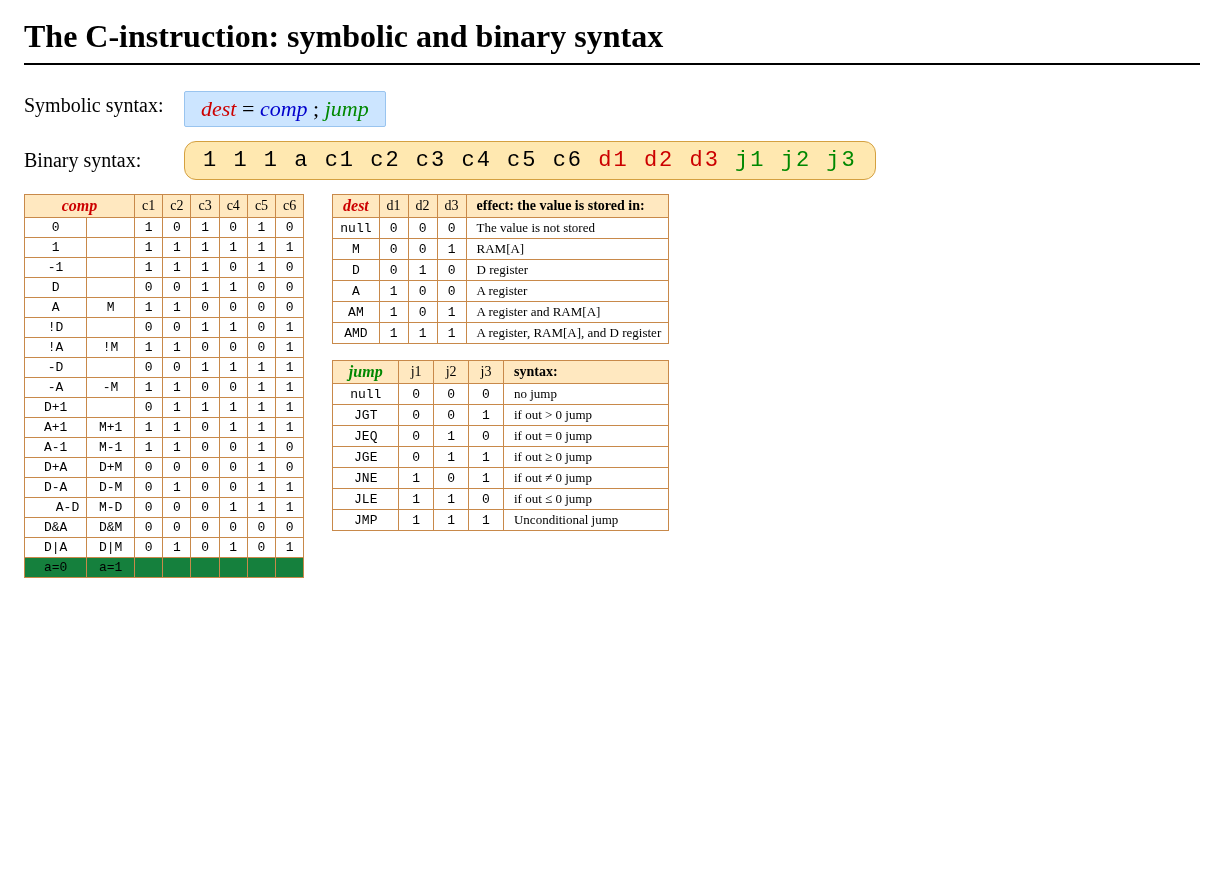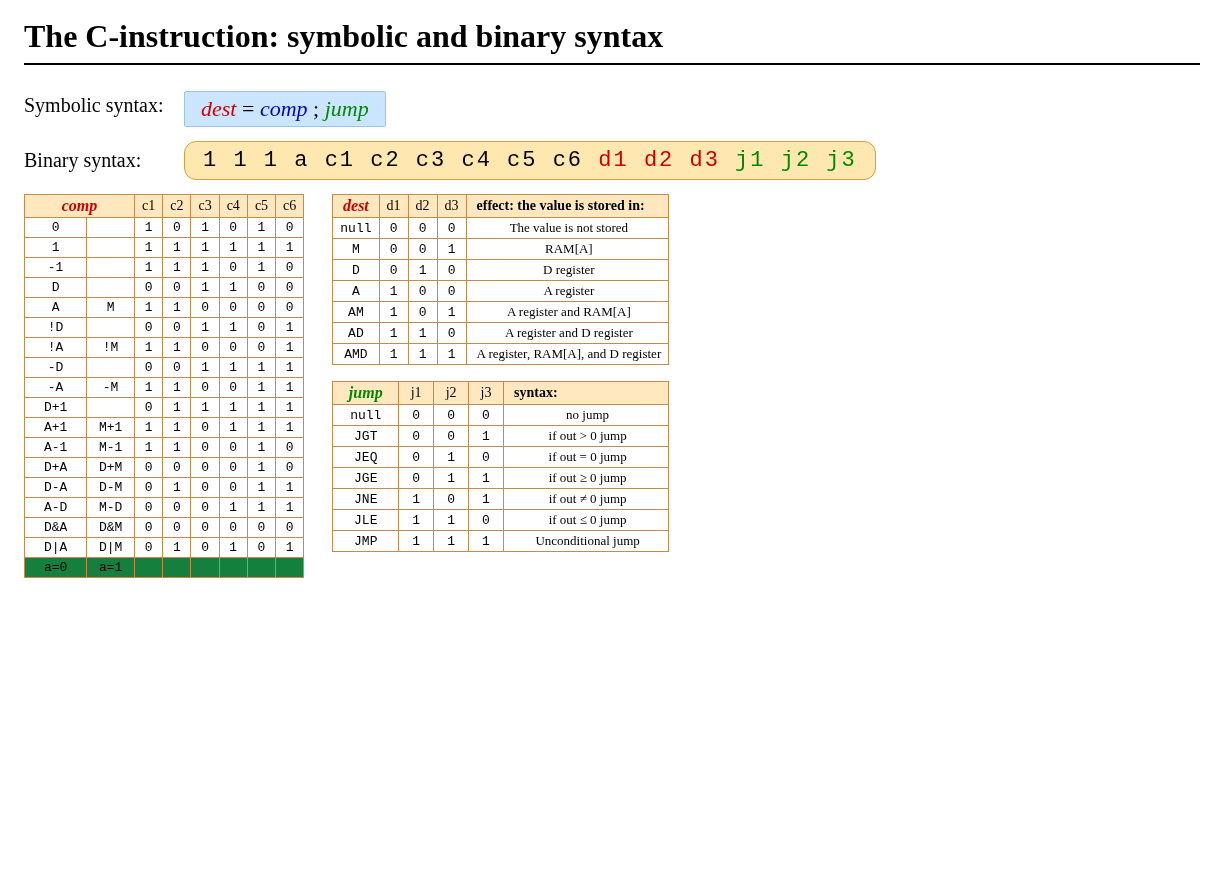--- a/index.html
+++ b/index.html
@@ -82,21 +82,21 @@
     }
     .tbl-body-mono {
       font-family: 'Courier New', monospace;
       font-size: 13px;
     }
     .tbl-footer {
       background: #15803d;
       font-family: 'Courier New', monospace;
       font-size: 13px;
     }
-    .effect-col-text { text-align: center; padding-left: 10px; font-size: 13px; font-family: Georgia, serif; }
+    .effect-col-text { text-align: left; padding-left: 10px; font-size: 13px; font-family: Georgia, serif; }
 
     .tbl-header-dest {
       background: #ffe8c0;
       color: #cc0000;
       font-style: italic;
       font-size: 16px;
       font-weight: bold;
     }
     .tbl-header-jump {
       background: #ffe8c0;
@@ -278,21 +278,21 @@
             <td class="tbl-body-mono" style="min-width: 50px;">D-A</td>
             <td class="tbl-body-mono">D-M</td>
             <td class="tbl-body-mono">0</td>
             <td class="tbl-body-mono">1</td>
             <td class="tbl-body-mono">0</td>
             <td class="tbl-body-mono">0</td>
             <td class="tbl-body-mono">1</td>
             <td class="tbl-body-mono">1</td>
           </tr>
           <tr>
-            <td class="tbl-body-mono" style="min-width: 50px;">A-D</td>
+            <td class="tbl-body-mono" style="min-width: 50px; text-align: right;">A-D</td>
             <td class="tbl-body-mono">M-D</td>
             <td class="tbl-body-mono">0</td>
             <td class="tbl-body-mono">0</td>
             <td class="tbl-body-mono">0</td>
             <td class="tbl-body-mono">1</td>
             <td class="tbl-body-mono">1</td>
             <td class="tbl-body-mono">1</td>
           </tr>
           <tr>
             <td class="tbl-body-mono" style="min-width: 50px;">D&amp;A</td>
@@ -370,27 +370,20 @@
             <td class="effect-col-text">A register</td>
           </tr>
           <tr>
             <td class="tbl-body-mono">AM</td>
             <td class="tbl-body-mono">1</td>
             <td class="tbl-body-mono">0</td>
             <td class="tbl-body-mono">1</td>
             <td class="effect-col-text">A register and RAM[A]</td>
           </tr>
           <tr>
-            <td class="tbl-body-mono">AD</td>
-            <td class="tbl-body-mono">1</td>
-            <td class="tbl-body-mono">1</td>
-            <td class="tbl-body-mono">0</td>
-            <td class="effect-col-text">A register and D register</td>
-          </tr>
-          <tr>
             <td class="tbl-body-mono">AMD</td>
             <td class="tbl-body-mono">1</td>
             <td class="tbl-body-mono">1</td>
             <td class="tbl-body-mono">1</td>
             <td class="effect-col-text">A register, RAM[A], and D register</td>
           </tr>
         </tbody>
       </table>
     <table id="jump-table">
         <thead>

